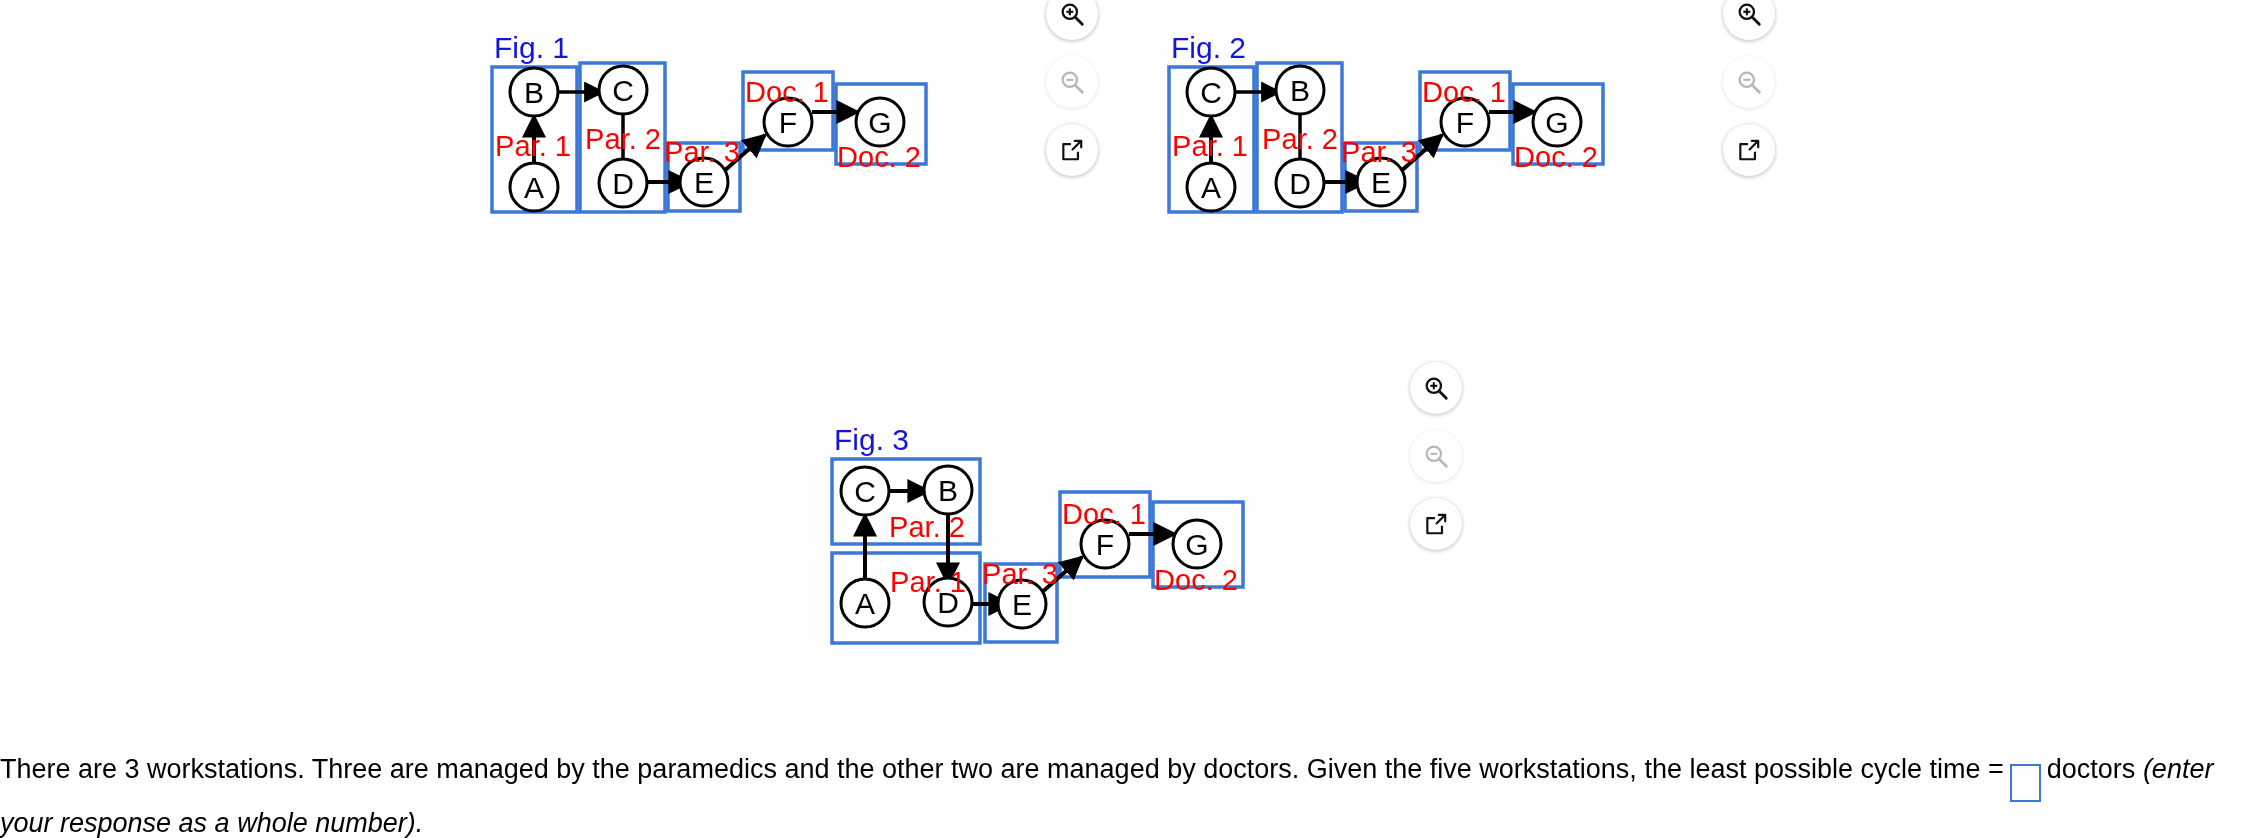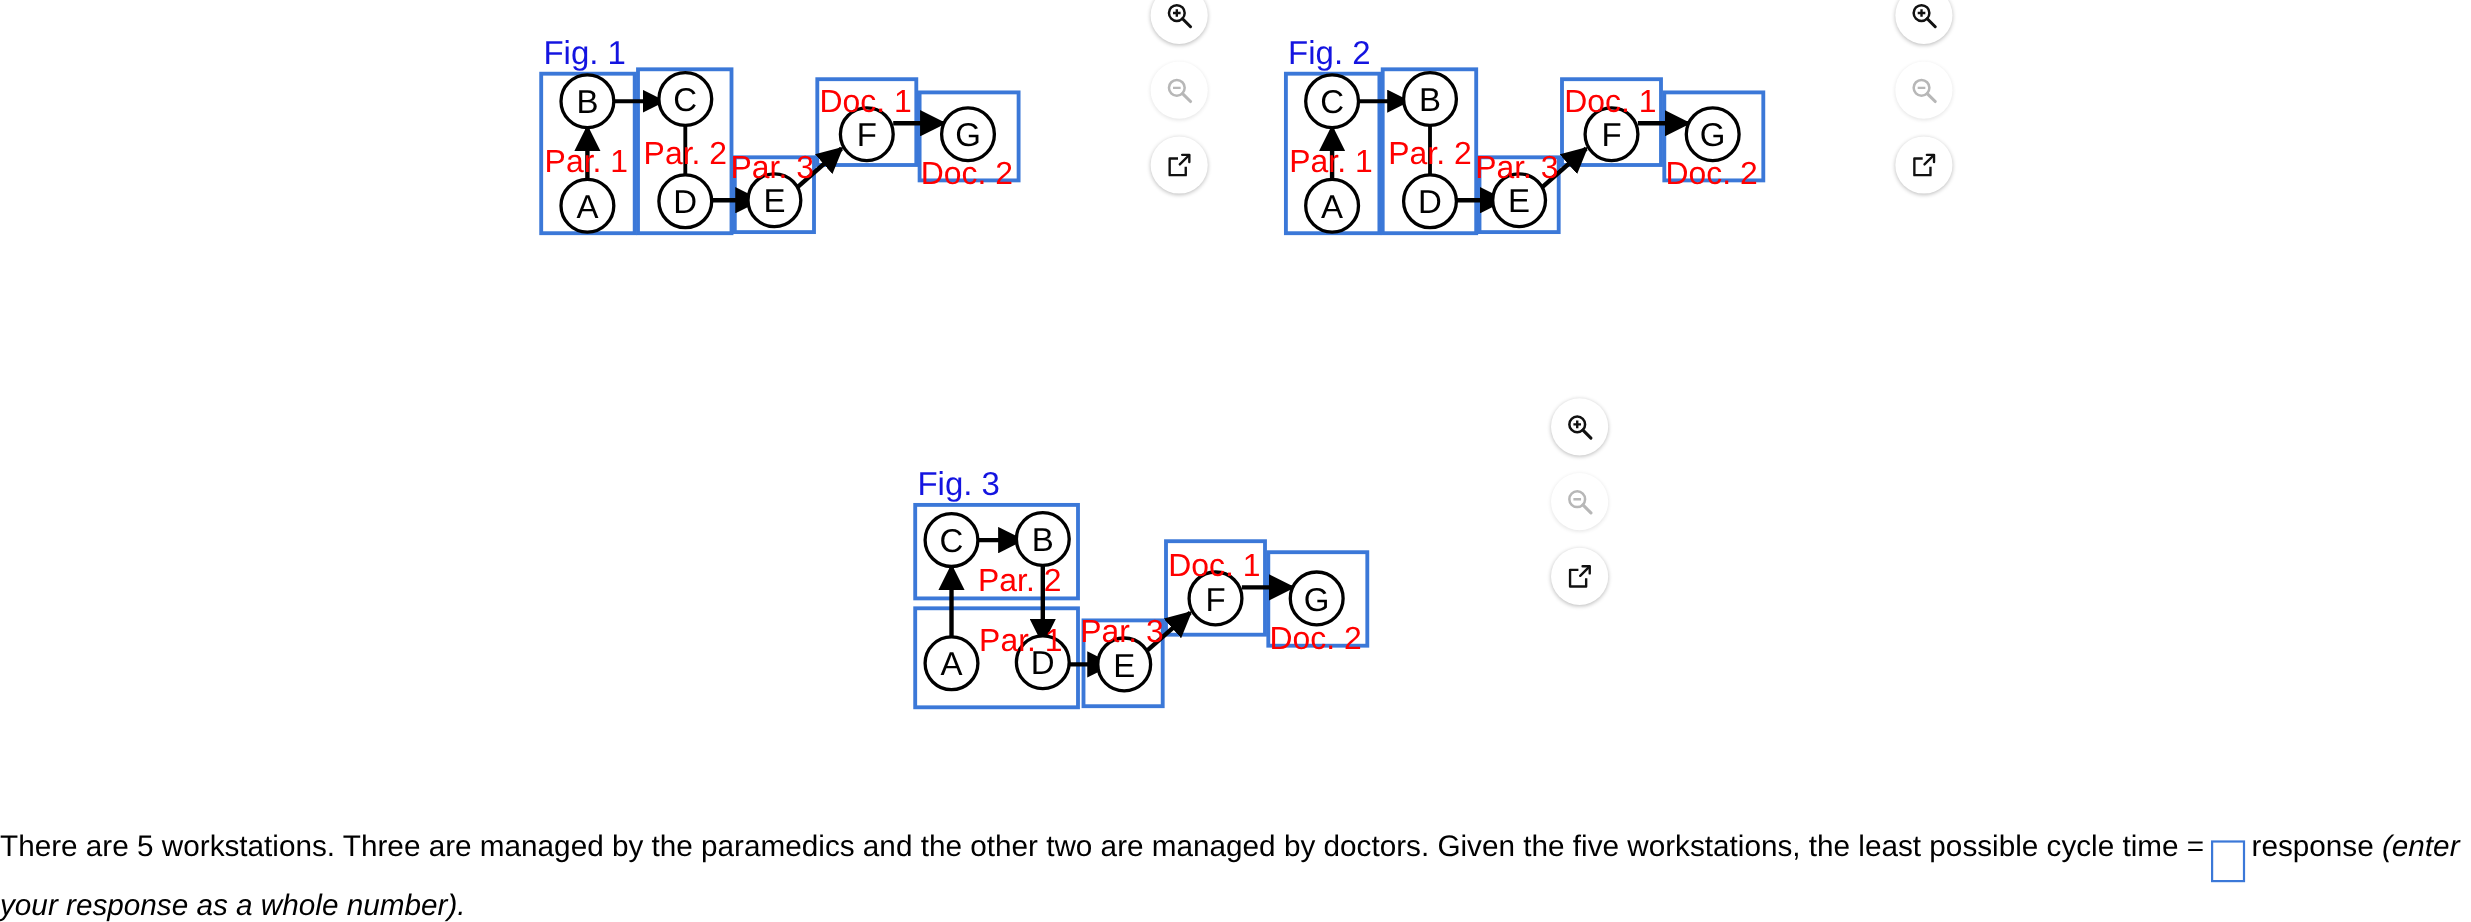--- a/index.html
+++ b/index.html
@@ -298,15 +298,15 @@
   <div class="ctrl-btn">
     <svg width="26" height="26" viewBox="0 0 24 24">
       <path d="M14.5 3.5 H20.5 V9.5" fill="none" stroke="#111" stroke-width="2" stroke-linecap="round" stroke-linejoin="round"></path>
       <line x1="20.2" y1="3.8" x2="12.5" y2="11.5" stroke="#111" stroke-width="2" stroke-linecap="round"></line>
       <path d="M17.5 13.5 V20.5 H4 V6.5 H11" fill="none" stroke="#111" stroke-width="2" stroke-linejoin="round"></path>
     </svg>
   </div>
 </div>
 
 <div class="question">
-  <span>There are 5 workstations. Three are managed by the paramedics and the other two are managed by doctors. Given the five workstations, the least possible cycle time =</span><input class="answer-box" type="text" value="" style=""><span>response</span>
+  <span>There are 3 workstations. Three are managed by the paramedics and the other two are managed by doctors. Given the five workstations, the least possible cycle time =</span><input class="answer-box" type="text" value="" style=""><span>doctors</span>
   <span class="ital">(enter your response as a whole number).</span>
 </div>
 
 </body></html>

